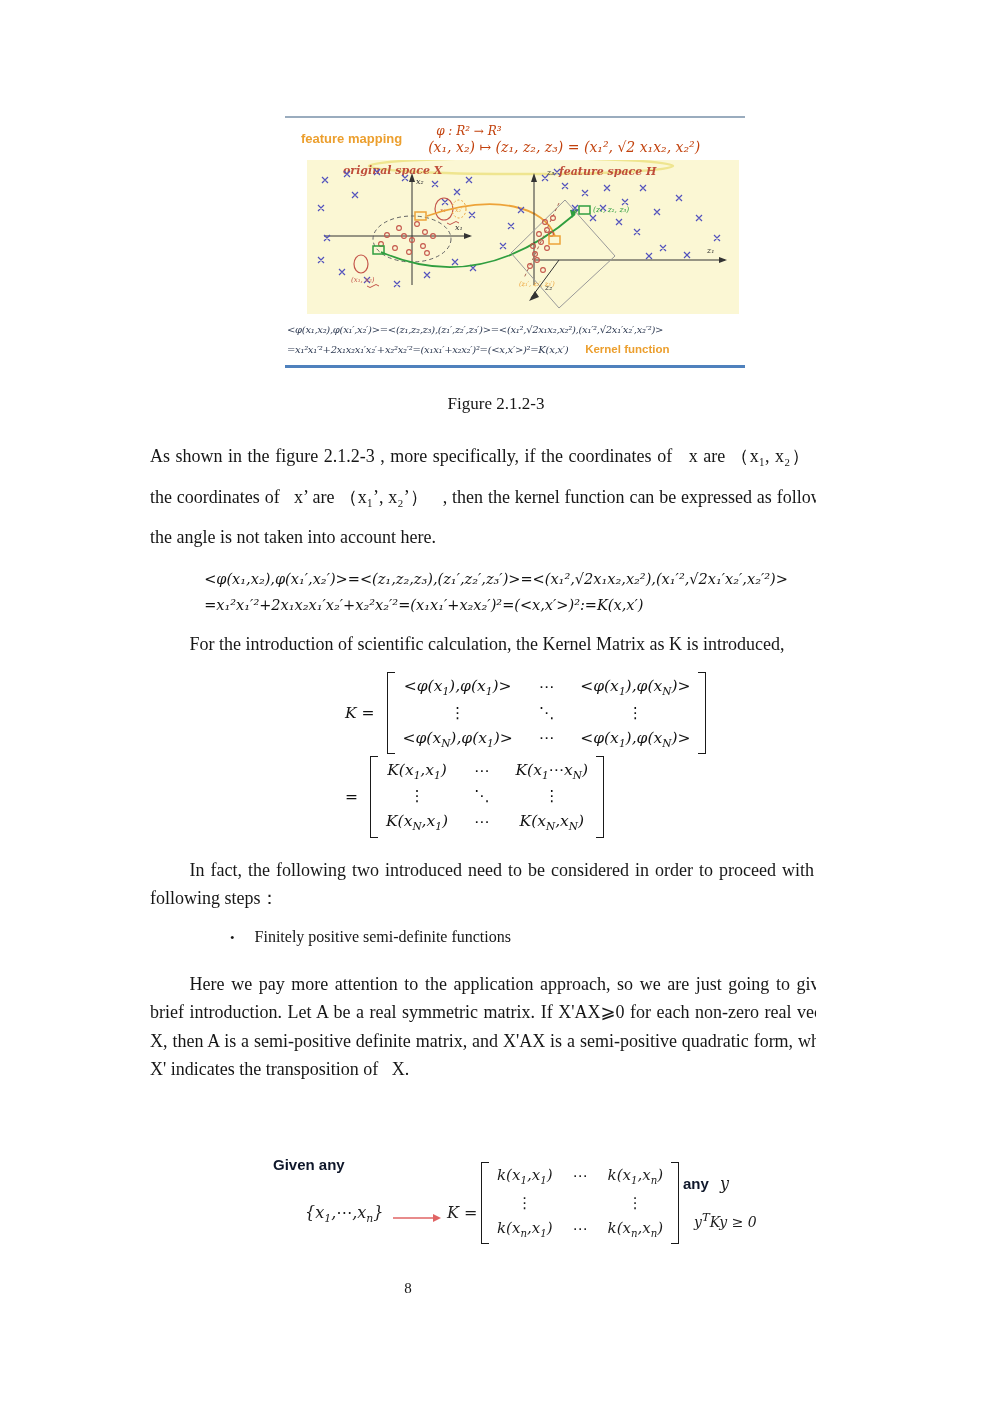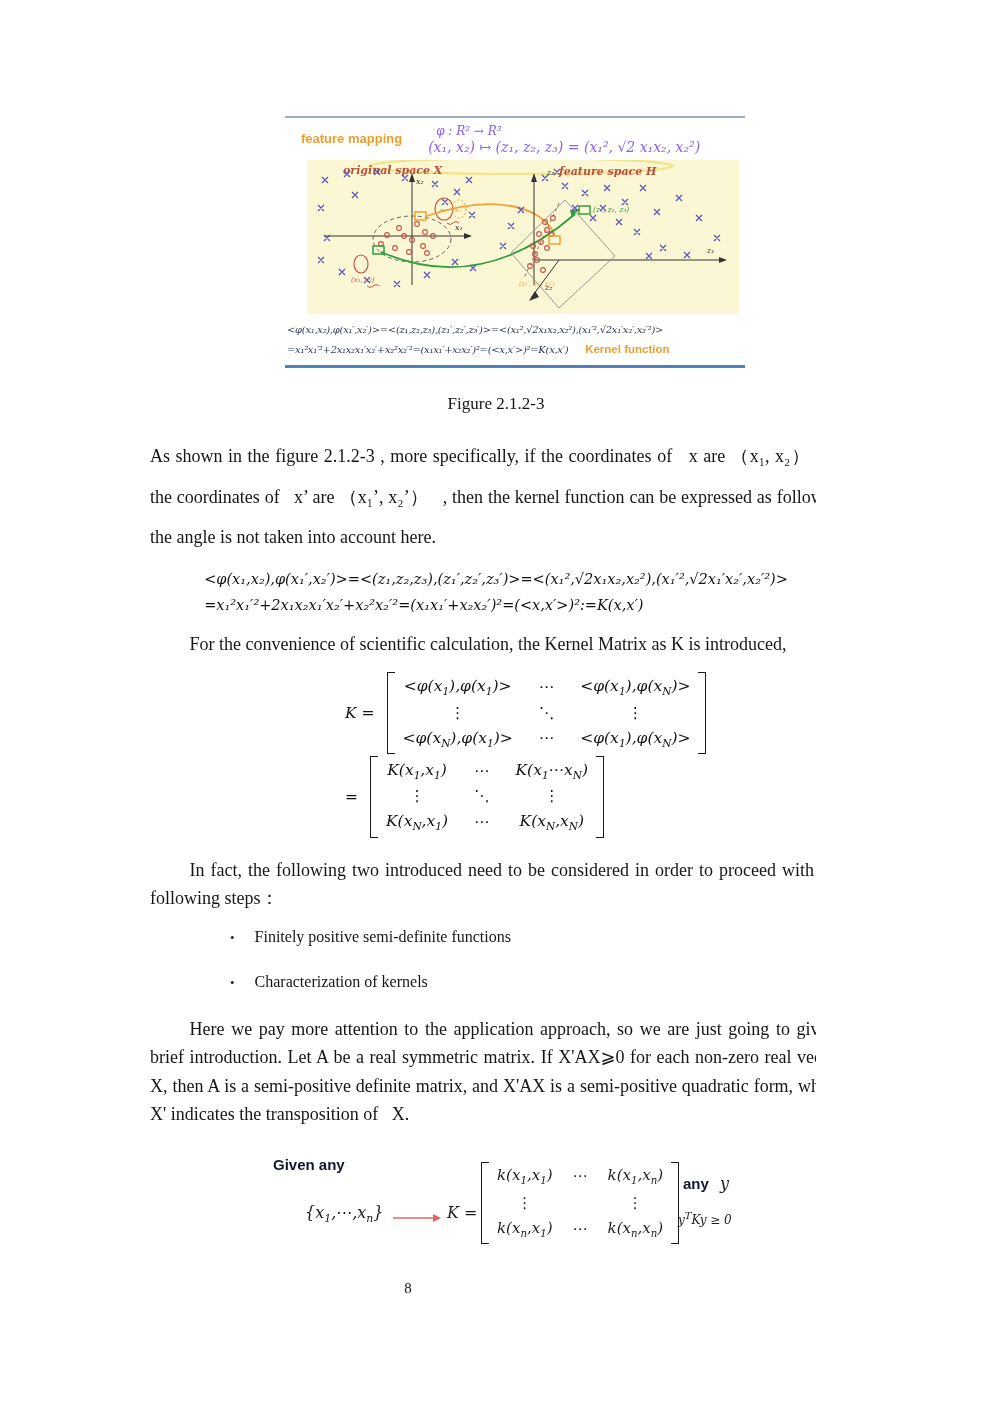--- a/index.html
+++ b/index.html
@@ -9,21 +9,21 @@
     overflow:hidden;
     border-radius:17px;
   }
   
   .slide { position:absolute; left:285px; top:116px; width:460px; }
   .slide-topline { height:2px; background:#9aacbe; margin-bottom:2px; }
   .fm-row { display:flex; align-items:flex-start; padding:4px 0 2px 16px; }
   .fm-label { color:#ec9f2e; font-family:"Liberation Sans","DejaVu Sans",sans-serif;
     font-weight:bold; font-size:13px; padding-top:7px; }
   .fm-math { margin-left:26px; font-family:"DejaVu Serif","DejaVu Sans",serif;
-    font-style:italic; color:#8b5cf6; }
+    font-style:italic; color:#c2410c; }
   .fm-math .l1 { font-size:12px; margin-left:8px; }
   .fm-math .l2 { font-size:14px; margin-top:1px; }
   .panel { margin:3px 6px 0 22px; background:#fbf7d4; }
   .slide-eqs { padding:6px 2px 3px 2px; font-family:"DejaVu Serif","DejaVu Sans",serif;
     font-style:italic; font-size:10px; letter-spacing:-0.3px; color:#2e3a52;
     line-height:1.9; white-space:nowrap; }
   .kernel-label { font-family:"Liberation Sans","DejaVu Sans",sans-serif; font-style:normal;
     font-weight:bold; color:#ec9f2e; font-size:11.5px; letter-spacing:0; margin-left:14px; }
   .slide-botline { height:3px; background:#4f81bd; margin-top:1px; }
   
@@ -193,21 +193,21 @@
 
     <div class="p p1">As shown in the figure 2.1.2-3 , more specifically, if the coordinates of&nbsp;&nbsp; x are （x₁, x₂） and the coordinates of&nbsp;&nbsp; x’ are （x₁’, x₂’）&nbsp;&nbsp; , then the kernel function can be expressed as follow，the angle is not taken into account here.</div>
 
     <div class="beq">
       <div class="inner">
         <div>&lt;φ(x₁,x₂),φ(x₁′,x₂′)&gt;=&lt;(z₁,z₂,z₃),(z₁′,z₂′,z₃′)&gt;=&lt;(x₁²,√2x₁x₂,x₂²),(x₁′²,√2x₁′x₂′,x₂′²)&gt;</div>
         <div>=x₁²x₁′²+2x₁x₂x₁′x₂′+x₂²x₂′²=(x₁x₁′+x₂x₂′)²=(&lt;x,x′&gt;)²:=K(x,x′)</div>
       </div>
     </div>
 
-    <div class="p p2 indent">For the convenience of scientific calculation, the Kernel Matrix as K is introduced,</div>
+    <div class="p p2 indent">For the introduction of scientific calculation, the Kernel Matrix as K is introduced,</div>
 
     <div class="matrix-block">
       <div class="mrow">
         <span class="mlabel">K =</span>
         <span class="brk l"></span>
         <span class="mgrid">
           <span>&lt;φ(x<sub>1</sub>),φ(x<sub>1</sub>)&gt;</span>
           <span>⋯</span>
           <span>&lt;φ(x<sub>1</sub>),φ(x<sub>N</sub>)&gt;</span>
           <span>⋮</span>
@@ -236,24 +236,20 @@
         <span class="brk r"></span>
       </div>
     </div>
 
     <div class="p p3 indent">In fact, the following two introduced need to be considered in order to proceed with the following steps：</div>
 
     <div class="bullets">
       <div class="bullet">
         <span class="dot">•</span>
         <span>Finitely positive semi-definite functions</span>
-      </div>
-      <div class="bullet">
-        <span class="dot">•</span>
-        <span>Characterization of kernels</span>
       </div>
     </div>
 
     <div class="p p4 indent">Here we pay more attention to the application approach, so we are just going to give a brief introduction. Let A be a real symmetric matrix. If X'AX⩾0 for each non-zero real vector X, then A is a semi-positive definite matrix, and X'AX is a semi-positive quadratic form, where X' indicates the transposition of&nbsp;&nbsp; X.</div>
   </div>
 
   <div class="bottom-diagram">
     <div class="bd-abs bd-blue" style="left:123px; top:8px;">Given any</div>
     <div class="bd-abs bd-math" style="left:155px; top:55px;">{x<sub>1</sub>,⋯,x<sub>n</sub>}</div>
     <svg class="bd-abs" style="left:243px; top:64px;" width="48" height="12" viewBox="0 0 48 12">
@@ -273,17 +269,17 @@
         <span>k(x<sub>n</sub>,x<sub>1</sub>)</span>
         <span>⋯</span>
         <span>k(x<sub>n</sub>,x<sub>n</sub>)</span>
       </span>
       <span class="brk r"></span>
     </div>
     <div class="bd-abs" style="left:533px; top:26px;text-align:center;">
       <span class="bd-blue">any</span>
       <span class="bd-math" style="margin-left:6px;">y</span>
     </div>
-    <div class="bd-abs bd-math" style="left:528px; top:62px; font-size:12px;">y<sup>T</sup>Ky ≥ 0</div>
+    <div class="bd-abs bd-math" style="left:544px; top:62px; font-size:14px;">y<sup>T</sup>Ky ≥ 0</div>
   </div>
 
   <div class="pageno">8</div>
 </div>
 
 </body></html>

